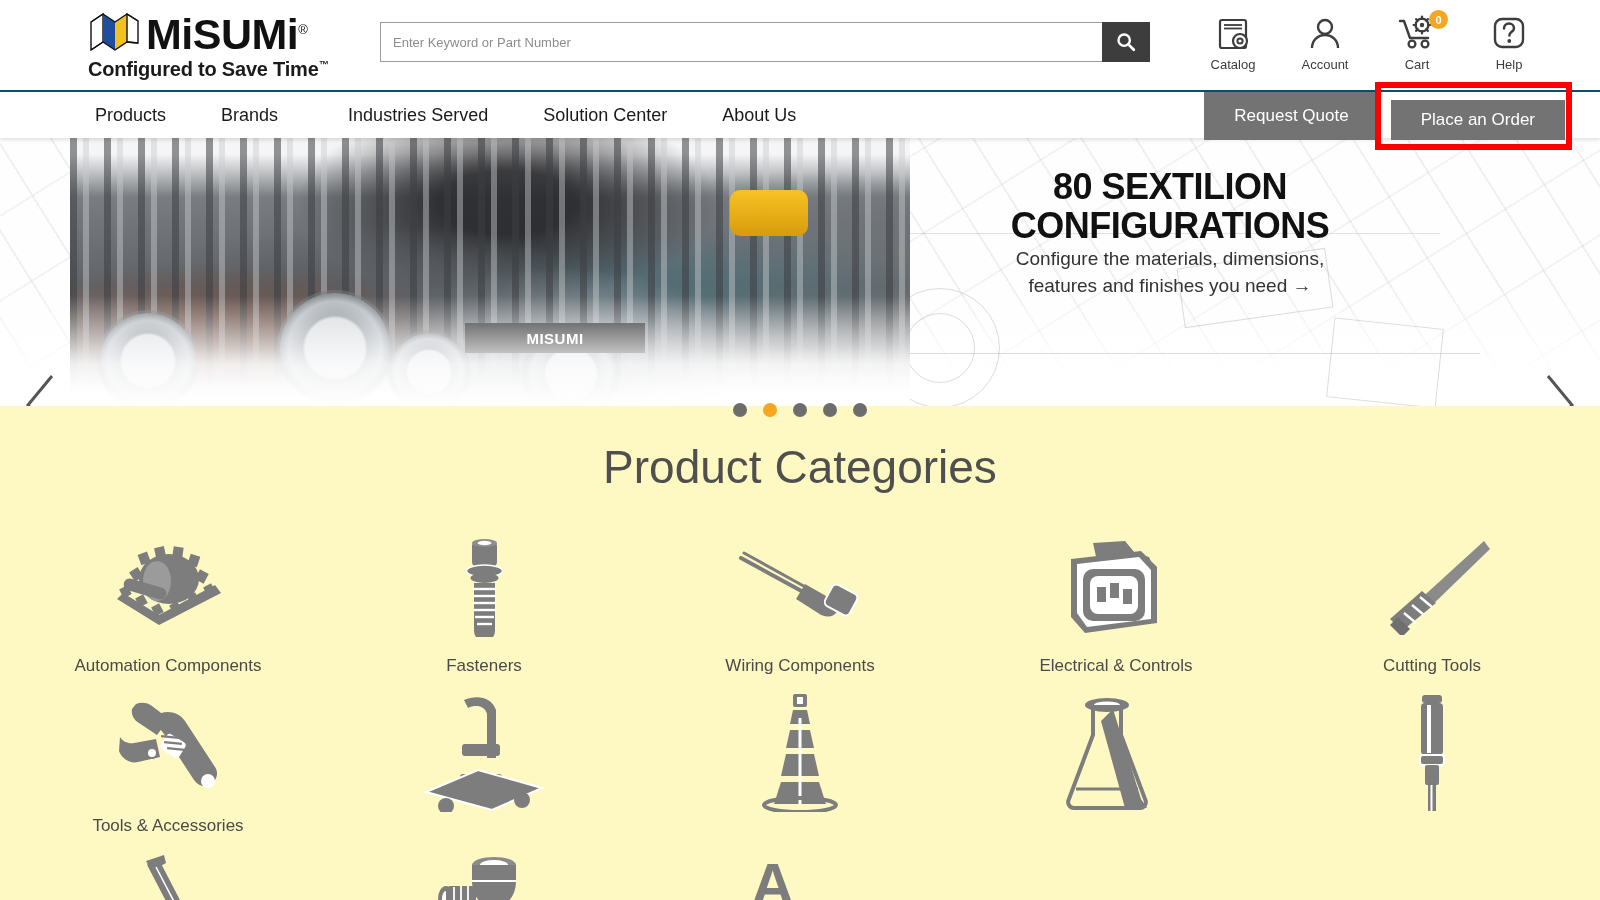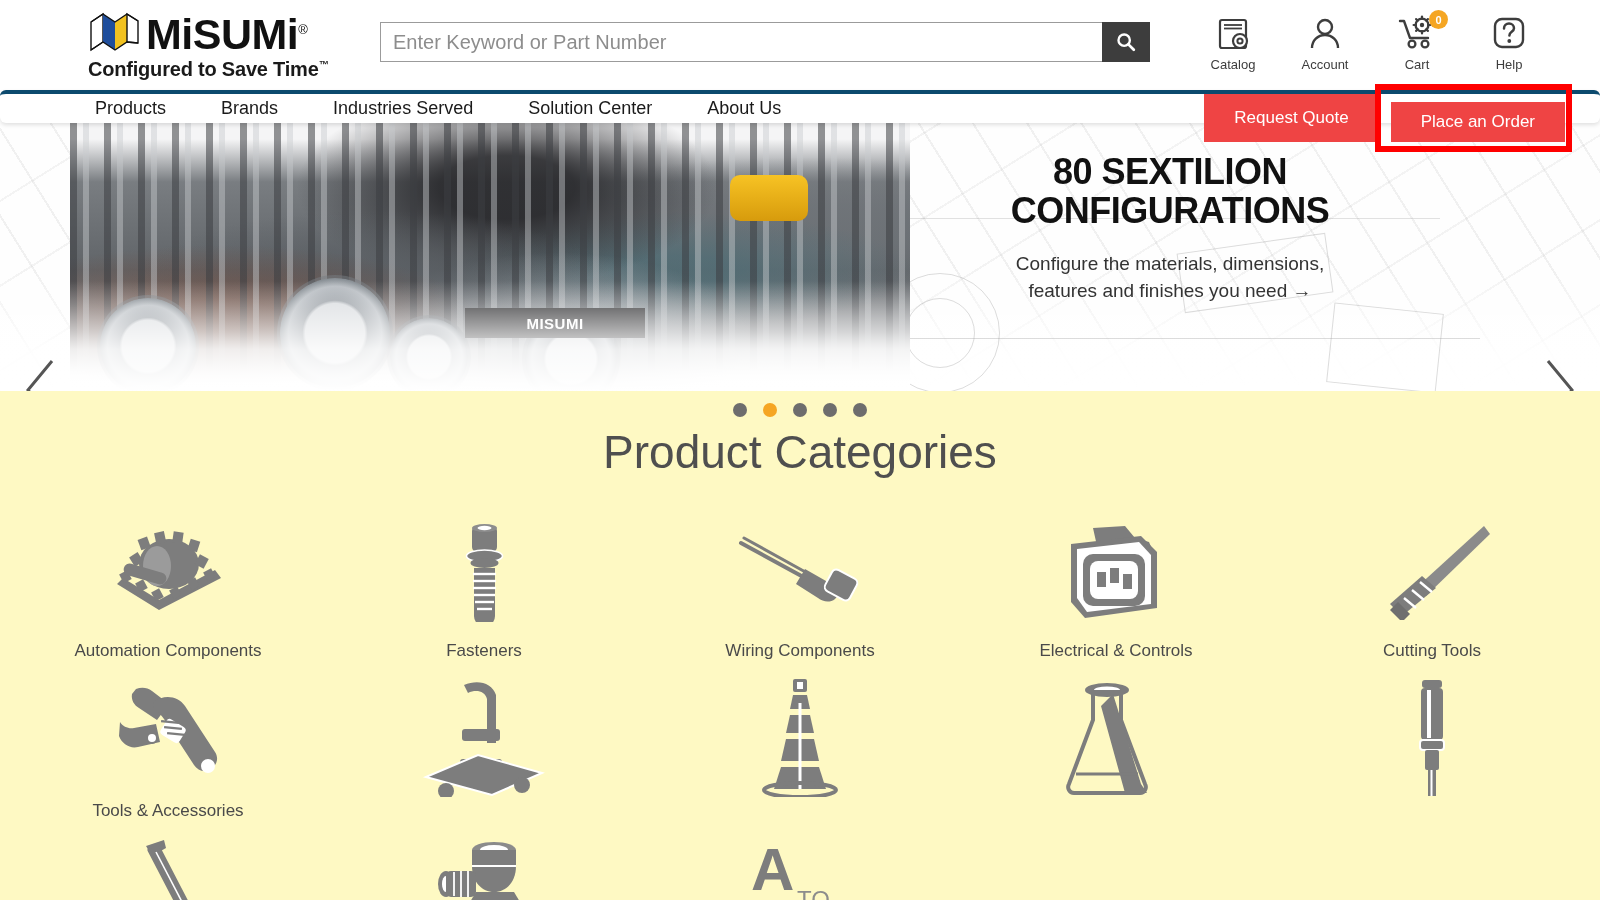--- a/index.html
+++ b/index.html
@@ -59,21 +59,21 @@
     left: 380px;
     top: 22px;
     width: 770px;
     height: 40px;
     display: flex;
   }
   .search-input {
     flex: 1;
     border: 1px solid #9b9b9b;
     border-right: none;
-    font-size: 20px;
+    font-size: 13px;
     padding: 0 12px;
     color: #0f766e;
     outline: none;
     font-family: "Liberation Sans", sans-serif;
     background: #fff;
   }
   .search-input::placeholder { color: #8d8d8d; }
   .search-btn {
     width: 48px;
     background: #3d3d3d;
@@ -115,53 +115,52 @@
     background: #f5a623;
     color: #fff;
     font-size: 11px;
     font-weight: bold;
     display: flex; align-items: center; justify-content: center;
   }
 
   
   .navbar {
     position: relative;
-    height: 33px;
+    height: 48px;
     background: #ffffff;
-    border-top: 4px solid #0c4a6e;
+    border-top: 2px solid #0c4a6e;
     box-shadow: 0 2px 4px rgba(0,0,0,0.12);
     z-index: 20;
-    border-radius: 6px;
   }
   .nav-items {
     display: flex;
     align-items: center;
     height: 100%;
     padding-left: 95px;
   }
   .nav-item {
     font-size: 18px;
     color: #1a1a1a;
     cursor: pointer;
     white-space: nowrap;
   }
   .nav-item:nth-child(1) { margin-right: 55px; }
-  .nav-item:nth-child(2) { margin-right: 55px; text-align: center; }
+  .nav-item:nth-child(2) { margin-right: 70px; text-align: center; }
   .nav-item:nth-child(3) { margin-right: 55px; }
   .nav-item:nth-child(4) { margin-right: 55px; }
 
   .nav-cta {
     position: absolute;
     right: 35px;
     top: 0;
     display: flex;
     height: 48px;
   }
   .cta-btn {
-    background: #ef4444;
+    background: #737373;
     color: #fff;
     font-size: 17px;
     padding: 0 30px;
     display: flex; align-items: center; justify-content: center;
     cursor: pointer;
     white-space: nowrap;
   }
   .cta-btn.second { margin-left: 12px; margin-top: 8px; }
   .cta-highlight {
     position: absolute;
@@ -270,21 +269,21 @@
     z-index: 6;
   }
   .hero-title {
     font-size: 36px;
     font-weight: bold;
     color: #111;
     line-height: 1.07;
     letter-spacing: -0.5px;
   }
   .hero-sub {
-    margin-top: 21px;
+    margin-top: 1px;
     font-size: 19px;
     color: #333;
     line-height: 1.4;
   }
 
   .hero-arrow {
     position: absolute;
     top: 232px;
     width: 50px; height: 70px;
     color: #555;

